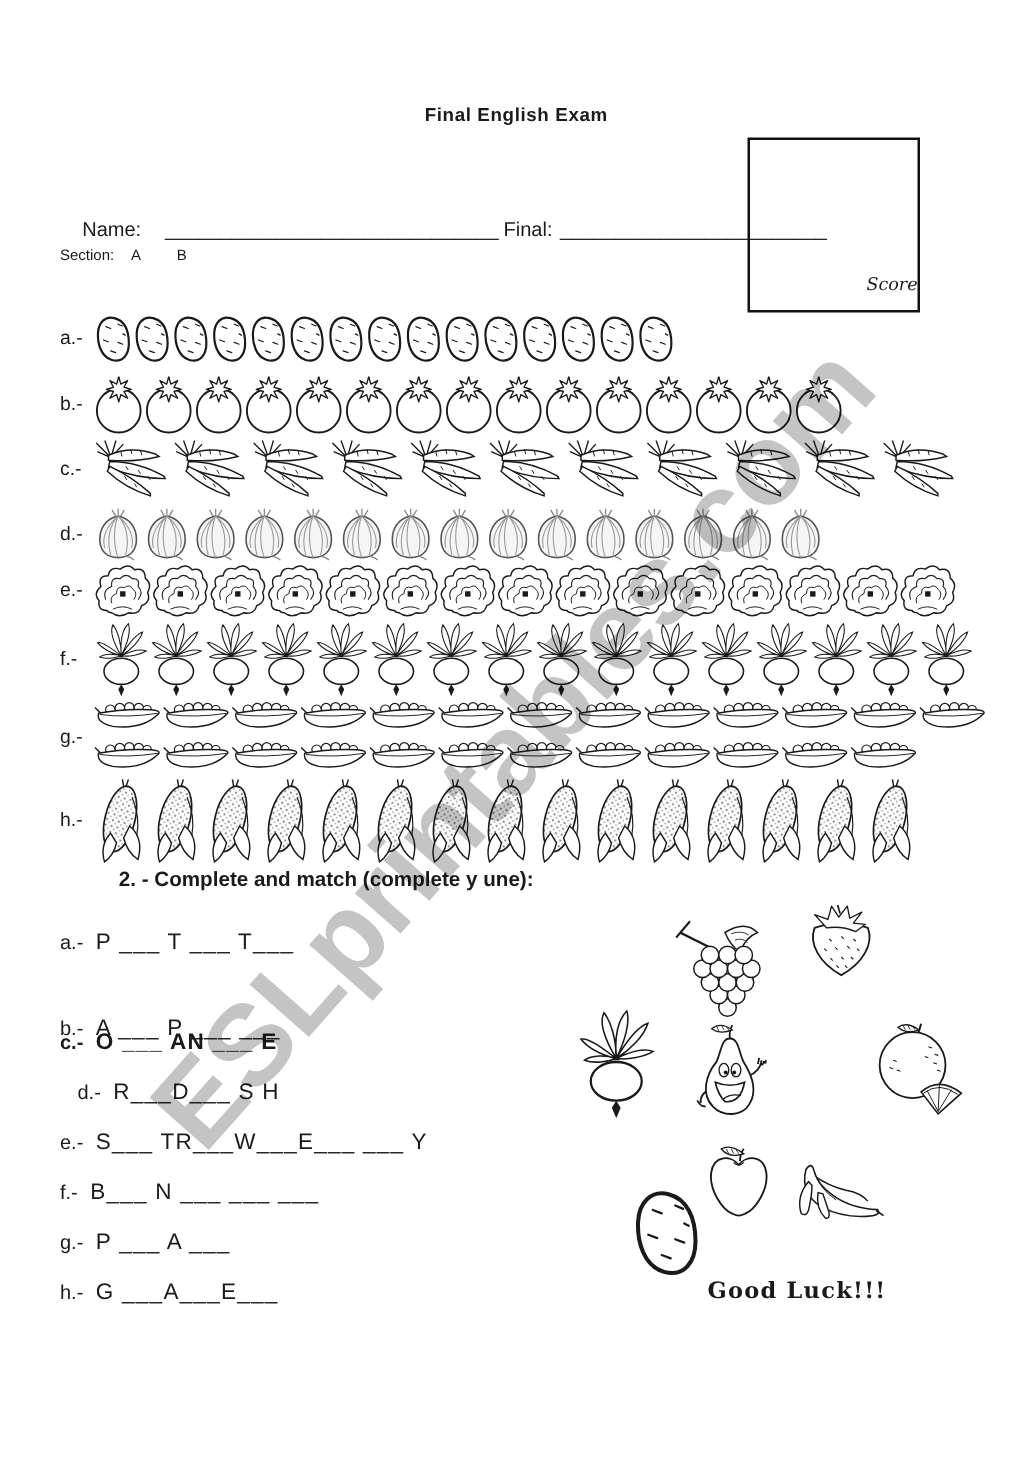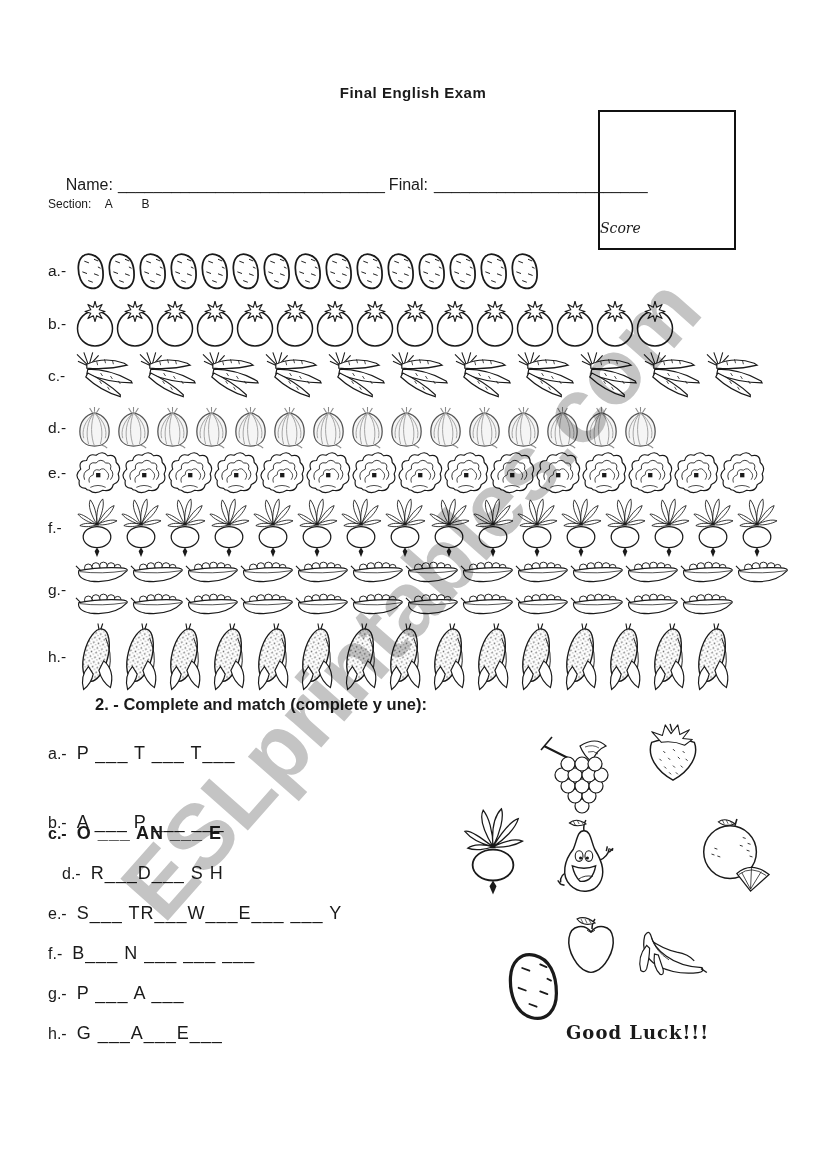--- a/index.html
+++ b/index.html
@@ -2,24 +2,24 @@
 <html><head>
 <meta charset="utf-8">
 <style>
   html,body{margin:0;padding:0;background:#fff}
   #page{position:relative;width:826px;height:1169px;background:#fff;overflow:hidden;
         font-family:"Liberation Sans",sans-serif;color:#1a1a1a}
   .pre{white-space:pre-wrap}
   .title{position:absolute;top:84px;left:0;width:100%;text-align:center;font-size:15px;
          font-weight:bold;letter-spacing:.5px}
   .scorebox{position:absolute;left:598px;top:110px;width:134px;height:136px;border:2px solid #111;background:#fff}
-  .scorebox .score-lbl{position:absolute;bottom:12px;left:0;width:100%;text-align:left;
+  .scorebox .score-lbl{position:absolute;bottom:12px;left:0;width:100%;text-align:right;
          font-family:"DejaVu Serif",serif;font-style:italic;font-size:14px}
   .nameline{position:absolute;left:48px;top:158px;font-size:16px;white-space:pre}
-  .nameline .lab{margin-right:5px}
+  .nameline .lab{margin-right:19px}
   .nameline .blank{letter-spacing:0}
   .nameline .date-lab{margin-left:4px;margin-right:6px}
   .sectionline{position:absolute;left:48px;top:197px;font-size:12px}
   .sectionline .opt-a{margin-left:10px}
   .sectionline .opt-b{margin-left:26px}
   .ex1head{position:absolute;left:95px;top:219px;font-size:16.5px;font-weight:bold}
   .ex1head .ear{vertical-align:-9px;margin:0 9px}
   .veg-row{position:absolute;left:48px;display:flex;align-items:flex-end}
   .veg-row .lbl{width:27px;font-size:15.5px;flex:none;align-self:center;font-weight:normal}
   .icons{display:flex;align-items:flex-end}

